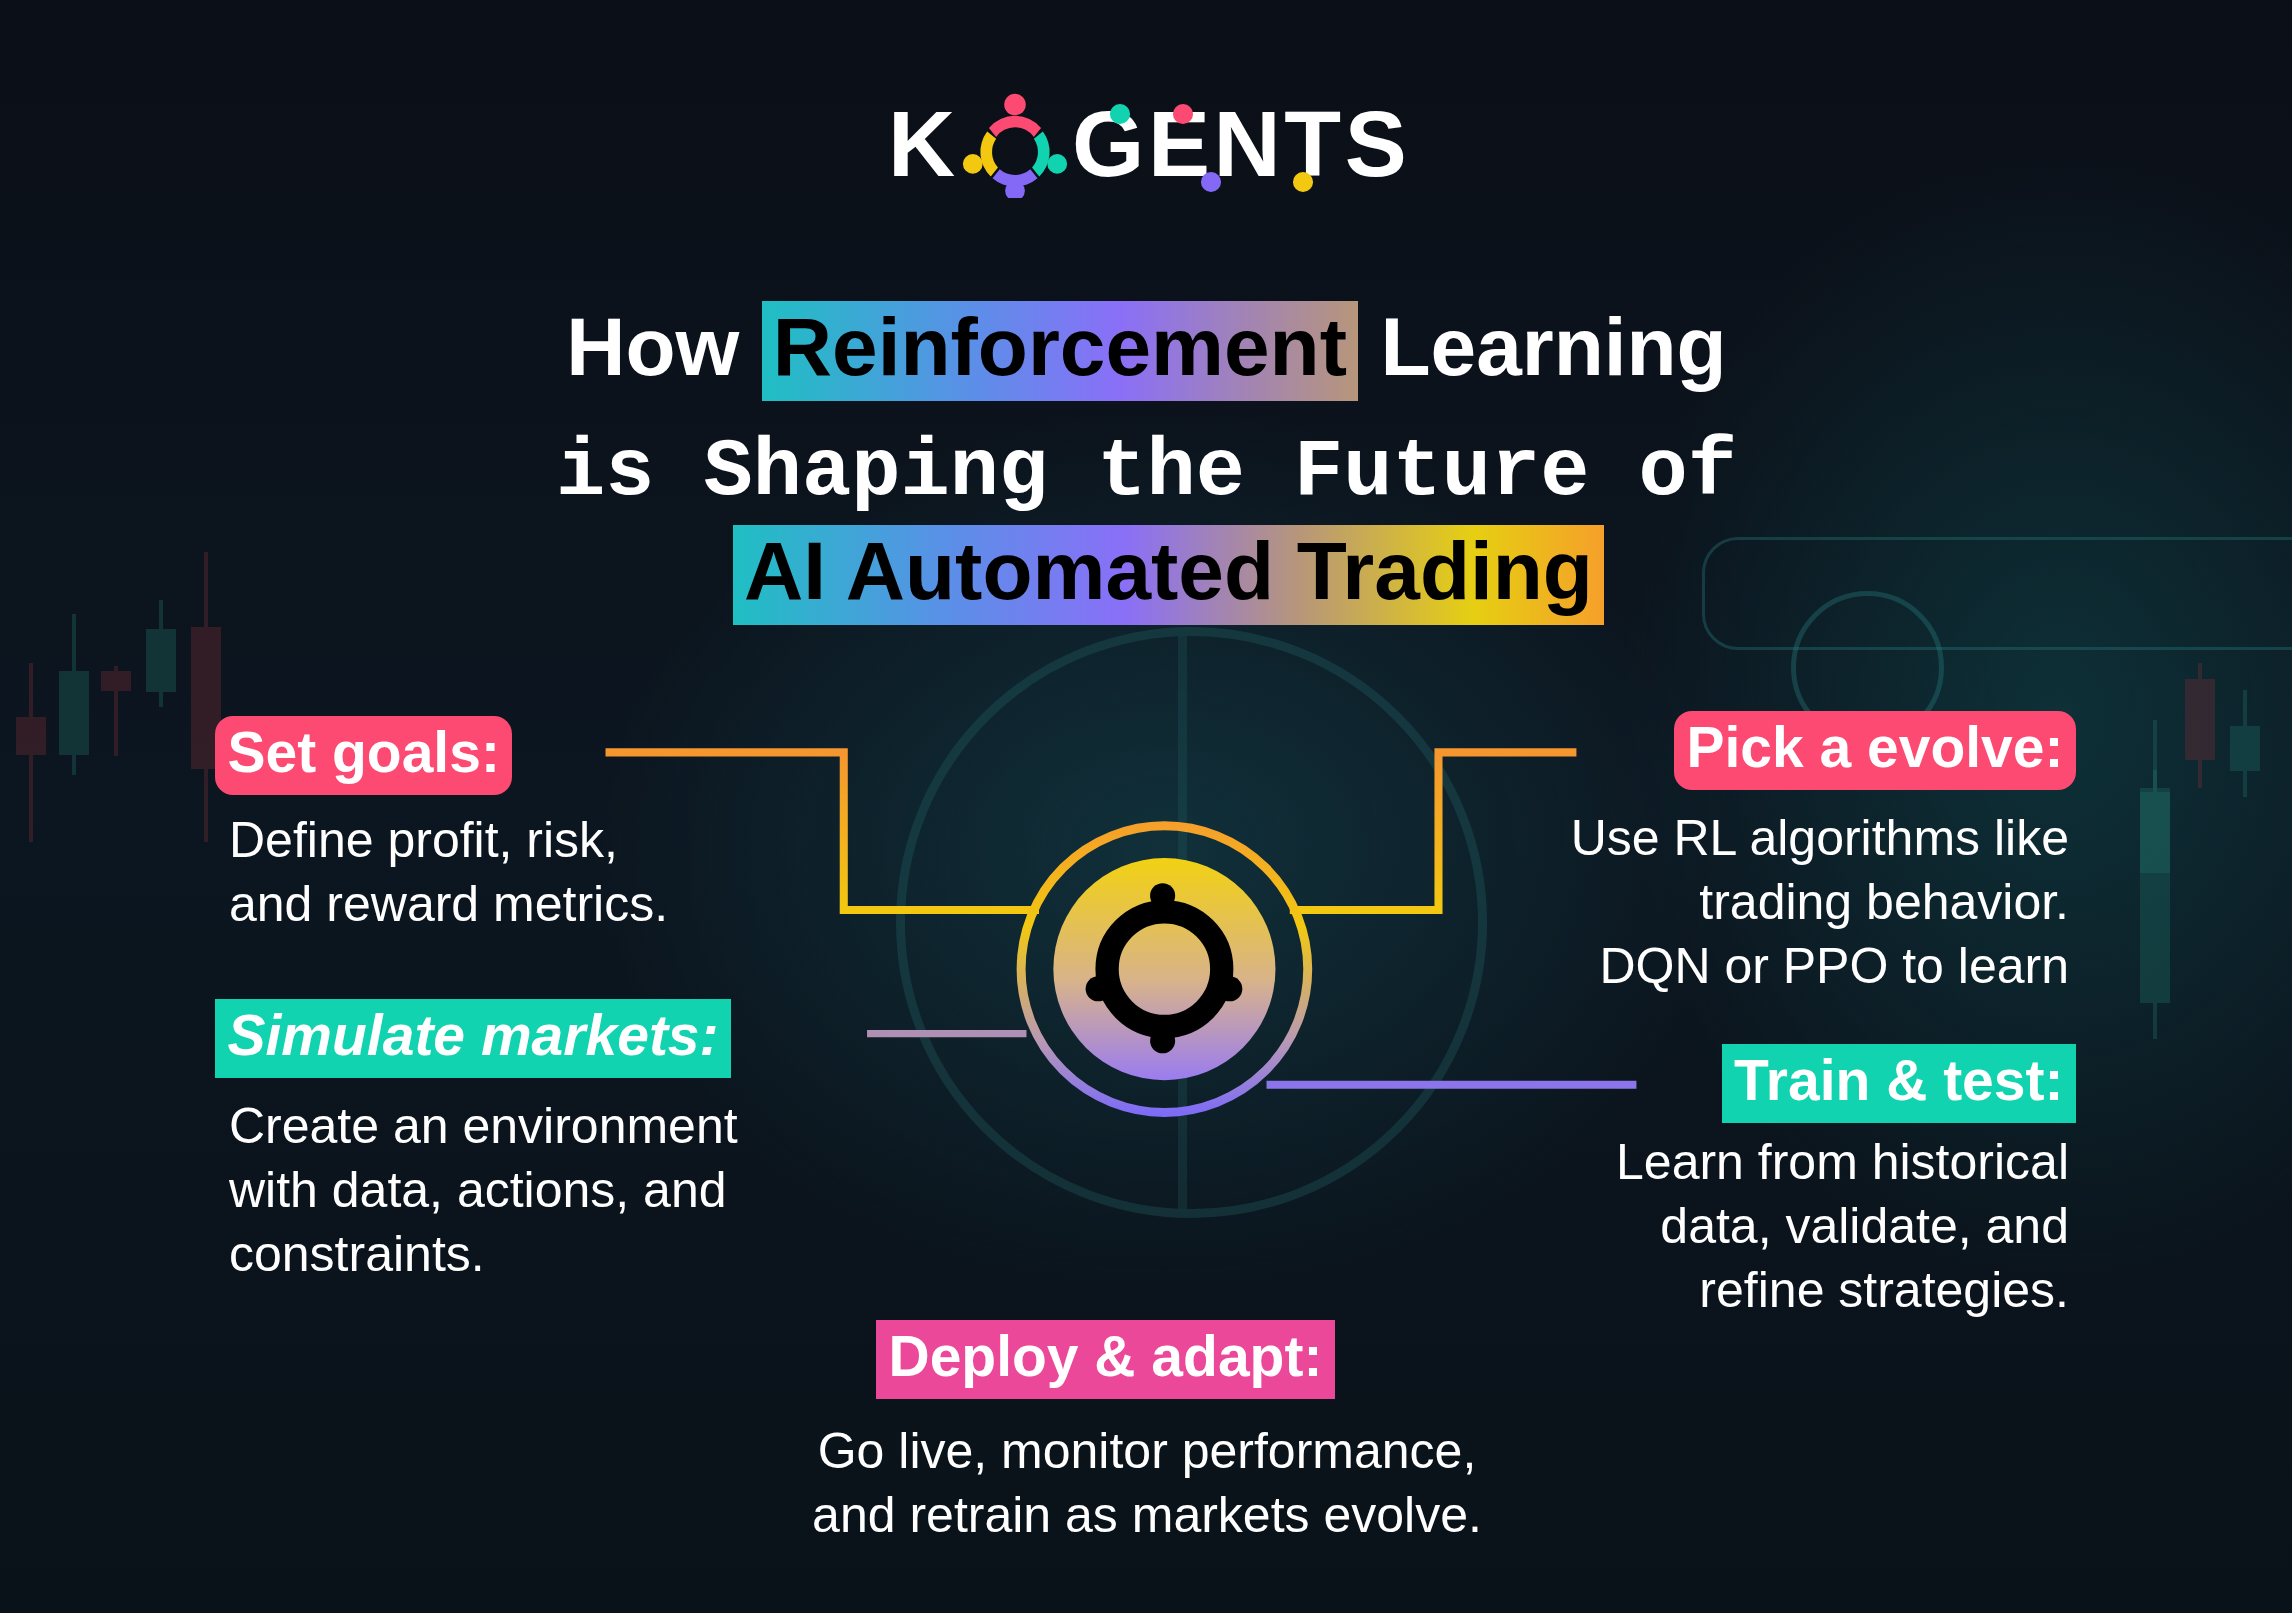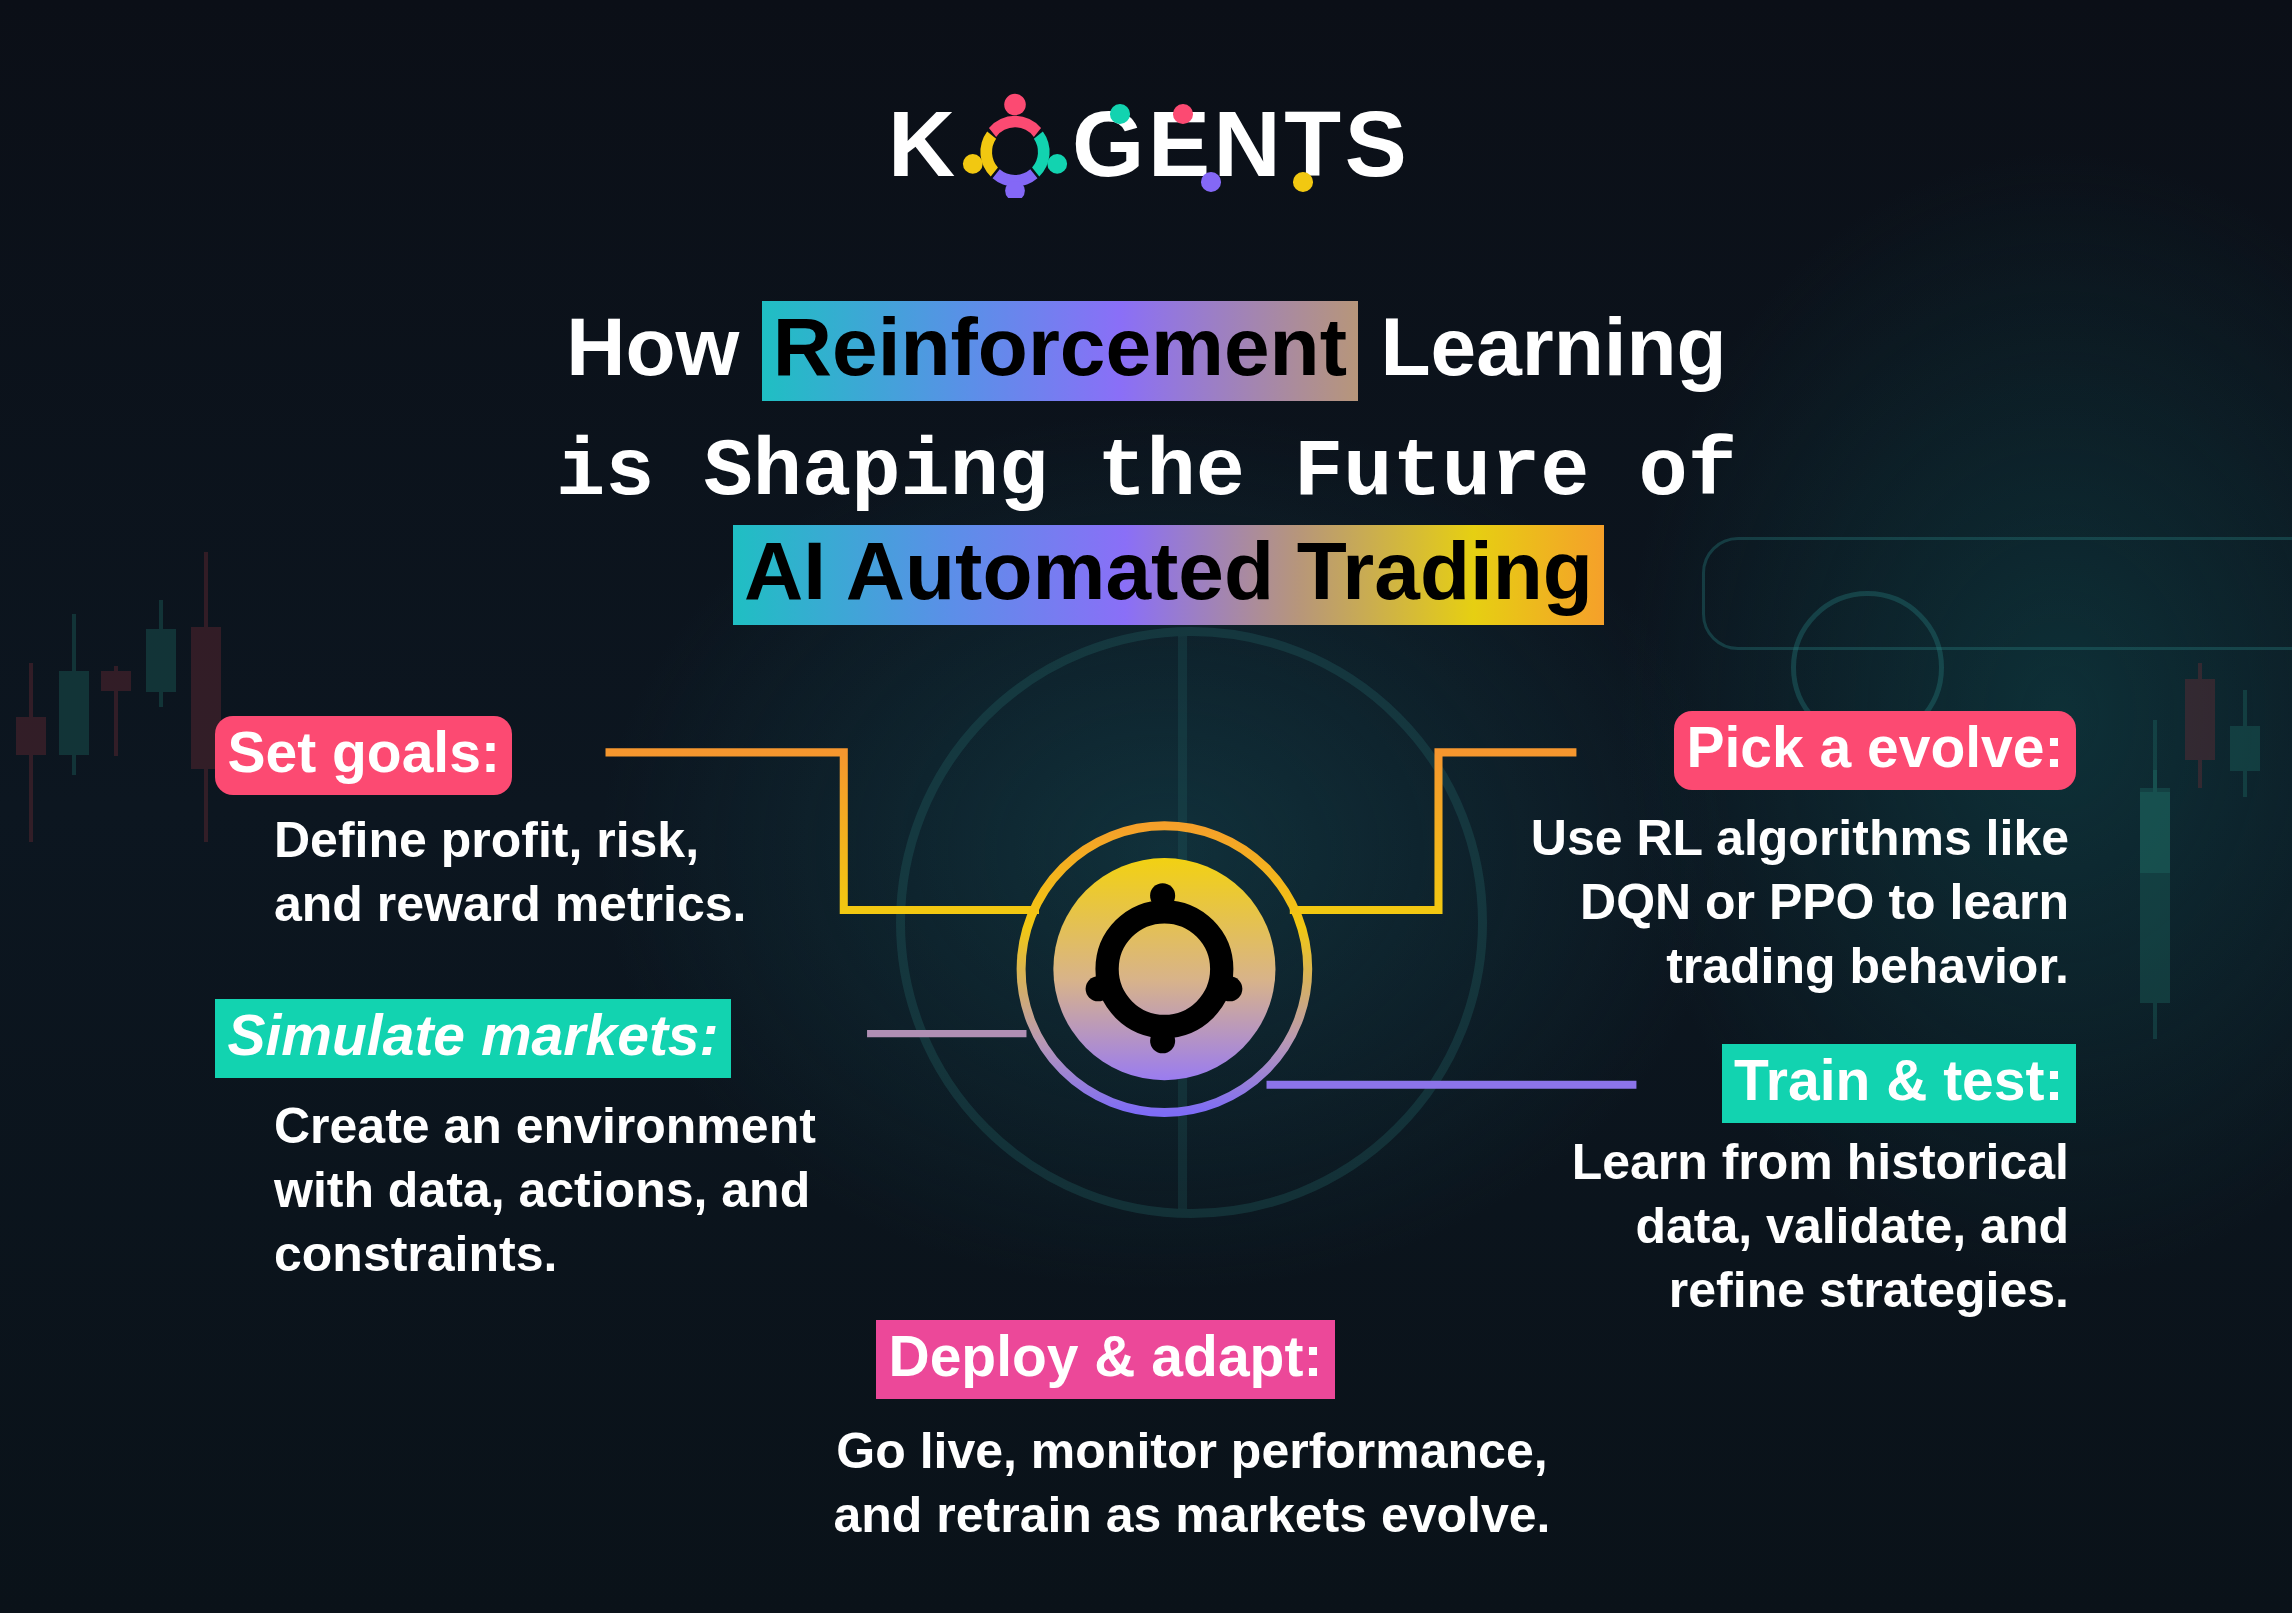--- a/index.html
+++ b/index.html
@@ -34,21 +34,21 @@
   .title { position:absolute; left:0; width:2293px; text-align:center; font-weight:700; font-size:82px; line-height:1; }
   .hl { display:inline-block; color:#000; padding:5.4px 10.7px 12.5px;text-align:right; }
   .hl1 { background:linear-gradient(90deg,#1fbfc3 0%,#5b8fe8 35%,#8a6ff7 60%,#b7967a 100%); }
   .hl2 { background:linear-gradient(90deg,#1fbfc3 0%,#5b8fe8 25%,#8a6ff7 45%,#b7967a 65%,#e6cf12 85%,#f5a02a 100%);margin-left:44px; }
 
   
   .tag { position:absolute; font-weight:700; font-size:57px; color:#fff; padding:5.4px 12.5px 10.7px; line-height:1.1; }
   .pink { background:#fc4a72;border-radius:18px; }
   .teal { background:#12d3b0; }
   .purple { background:#ec4899; }
-  .desc { position:absolute; font-size:50px; line-height:64px; color:#fff; font-weight:700;margin-left:45px; }
+  .desc { position:absolute; font-size:50px; line-height:64px; color:#fff; font-weight:400; }
   .right { text-align:right; }
   .center { text-align:center; }
 </style>
 </head>
 <body>
 
 <div>
   <div class="candle red" style="left:16px;top:663px;width:30px;height:179px;">
       <div class="wick" style="top:0;height:179px"></div>
       <div class="body" style="top:54px;height:38px"></div>
@@ -161,22 +161,22 @@
 
 <div class="tag pink" style="left:215px;top:716px;">Set goals:</div>
 <div class="desc" style="left:229px;top:808px;">
   <div>Define profit, risk,</div>
   <div>and reward metrics.</div>
 </div>
 
 <div class="tag pink" style="right:217px;top:711px;">Pick a evolve:</div>
 <div class="desc right" style="right:224px;top:806px;">
   <div>Use RL algorithms like</div>
+  <div>trading behavior.</div>
   <div>DQN or PPO to learn</div>
-  <div>trading behavior.</div>
 </div>
 
 <div class="tag teal" style="left:215px;top:999px;font-style:italic;">Simulate markets:</div>
 <div class="desc" style="left:229px;top:1094px;">
   <div>Create an environment</div>
   <div>with data, actions, and</div>
   <div>constraints.</div>
 </div>
 
 <div class="tag teal" style="right:217px;top:1044px;">Train &amp; test:</div>

